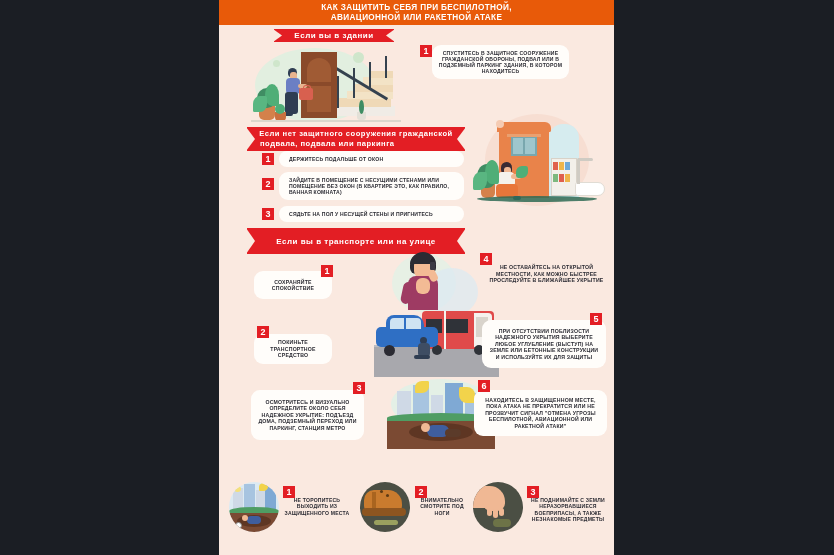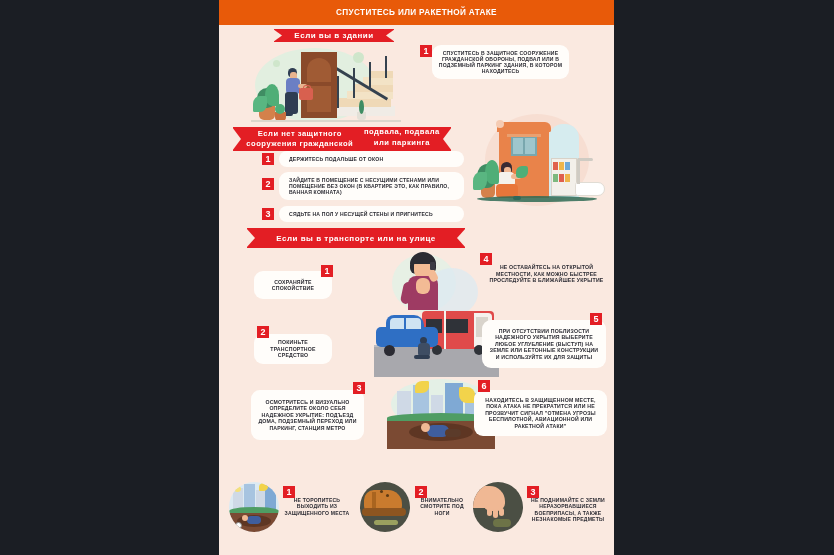--- a/index.html
+++ b/index.html
@@ -54,21 +54,22 @@
   .blob{position:absolute;border-radius:50%;}
   .circ{position:absolute;border-radius:50%;overflow:hidden;}
   .r{position:absolute;}
 </style>
 </head>
 <body>
 
 <div id="poster">
 
   <div class="hdr">
-    <div class="l">СПУСТИТЕСЬ ИЛИ РАКЕТНОЙ АТАКЕ</div>
+    <div class="l">КАК ЗАЩИТИТЬ СЕБЯ ПРИ БЕСПИЛОТНОЙ,</div>
+    <div class="l">АВИАЦИОННОЙ ИЛИ РАКЕТНОЙ АТАКЕ</div>
   </div>
 
   <div class="ribbon" style="left:55px;top:29px;width:120px;height:13px;font-size:8px;">
     <span>Если вы в здании</span>
   </div>
 
   <div class="ill" style="left:22px;top:46px;width:165px;height:80px;">
     <div class="blob" style="left:14px;top:2px;width:120px;height:74px;background:#e2efe0;"></div>
     <div class="blob" style="left:112px;top:6px;width:11px;height:11px;background:#cfe6cb;"></div>
     <div class="blob" style="left:32px;top:14px;width:7px;height:7px;background:#cfe6cb;"></div>
@@ -114,21 +115,21 @@
     <div class="r" style="left:10px;top:74px;width:150px;height:2px;background:#dcd6cc;"></div>
   </div>
 
   <div class="num" style="left:201px;top:45px;">
     <span>1</span>
   </div>
   <div class="card" style="left:213px;top:45px;width:137px;height:34px;font-size:5.1px;letter-spacing:.2px;">
     <span>СПУСТИТЕСЬ В ЗАЩИТНОЕ СООРУЖЕНИЕ ГРАЖДАНСКОЙ ОБОРОНЫ, ПОДВАЛ ИЛИ В ПОДЗЕМНЫЙ ПАРКИНГ ЗДАНИЯ, В КОТОРОМ НАХОДИТЕСЬ</span>
   </div>
 
-  <div class="ribbon" style="left:14px;top:127px;width:218px;height:24px;font-size:7.6px;flex-direction:row;line-height:10.5px;padding:0 9px;box-sizing:border-box;">
+  <div class="ribbon" style="left:28px;top:127px;width:218px;height:24px;font-size:7.6px;flex-direction:column;line-height:10.5px;padding:0 9px;box-sizing:border-box;">
     <span>Если нет защитного сооружения гражданской</span>
     <span style="align-self:flex-start;padding-left:4px;">подвала, подвала или паркинга</span>
   </div>
 
   <div class="ill" style="left:244px;top:110px;width:145px;height:105px;">
     <div class="blob" style="left:22px;top:4px;width:104px;height:92px;background:#f7ded2;"></div>
     <div class="r" style="left:36px;top:18px;width:50px;height:70px;background:#e9834a;"></div>
     <div class="r" style="left:34px;top:12px;width:54px;height:10px;background:#e9834a;border-radius:6px 6px 0 0;"></div>
     <div class="r" style="left:86px;top:14px;width:30px;height:74px;background:#d6ecef;border-radius:14px 14px 0 0;"></div>
     <div class="r" style="left:48px;top:26px;width:26px;height:20px;background:#9fc6cc;border:2px solid #79a7ae;box-sizing:border-box;"></div>
@@ -179,21 +180,21 @@
     <span>ЗАЙДИТЕ В ПОМЕЩЕНИЕ С НЕСУЩИМИ СТЕНАМИ ИЛИ ПОМЕЩЕНИЕ БЕЗ ОКОН (В КВАРТИРЕ ЭТО, КАК ПРАВИЛО, ВАННАЯ КОМНАТА)</span>
   </div>
 
   <div class="num" style="left:43px;top:208px;">
     <span>3</span>
   </div>
   <div class="card" style="left:60px;top:206px;width:185px;height:16px;font-size:5.1px;letter-spacing:.2px;justify-content:flex-start;padding-left:10px;">
     <span>СЯДЬТЕ НА ПОЛ У НЕСУЩЕЙ СТЕНЫ И ПРИГНИТЕСЬ</span>
   </div>
 
-  <div class="ribbon" style="left:28px;top:228px;width:218px;height:20px;font-size:8px;">
+  <div class="ribbon" style="left:28px;top:228px;width:218px;height:26px;font-size:8px;">
     <span>Если вы в транспорте или на улице</span>
   </div>
 
   <div class="ill" style="left:155px;top:248px;width:110px;height:70px;">
     <div class="blob" style="left:18px;top:6px;width:64px;height:58px;background:#e7f0e5;"></div>
     <div class="blob" style="left:52px;top:20px;width:52px;height:48px;background:#dceaf2;opacity:.75;"></div>
     <div class="r" style="left:36px;top:4px;width:26px;height:22px;background:#2b2b33;border-radius:13px 13px 6px 6px;"></div>
     <div class="r" style="left:40px;top:10px;width:18px;height:20px;background:#f3bb95;border-radius:7px;"></div>
     <div class="r" style="left:36px;top:6px;width:26px;height:10px;background:#2b2b33;border-radius:13px 13px 0 0;"></div>
     <div class="r" style="left:34px;top:28px;width:30px;height:34px;background:#9e3b63;border-radius:8px 8px 0 0;"></div>

